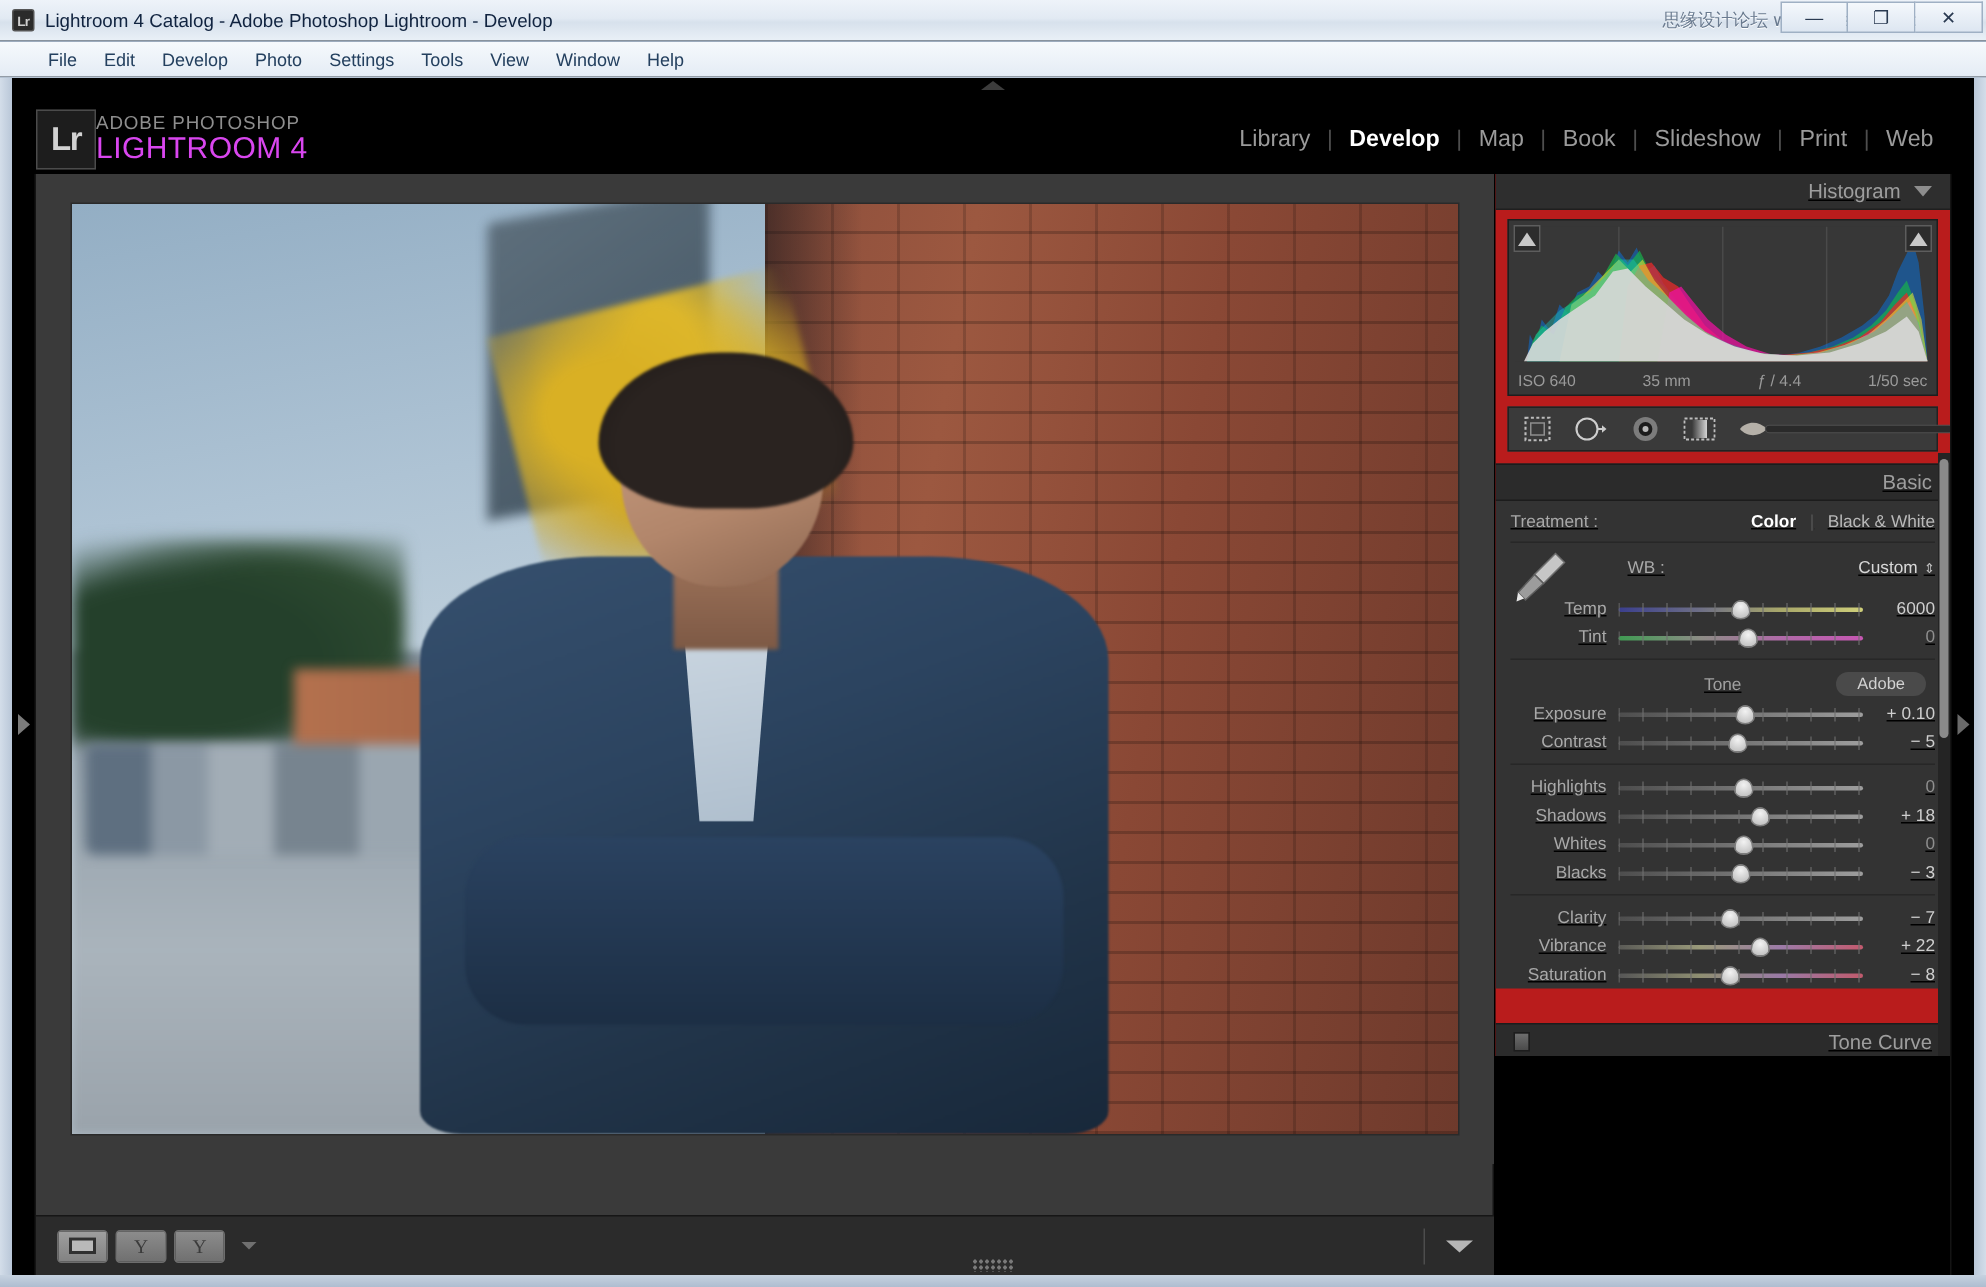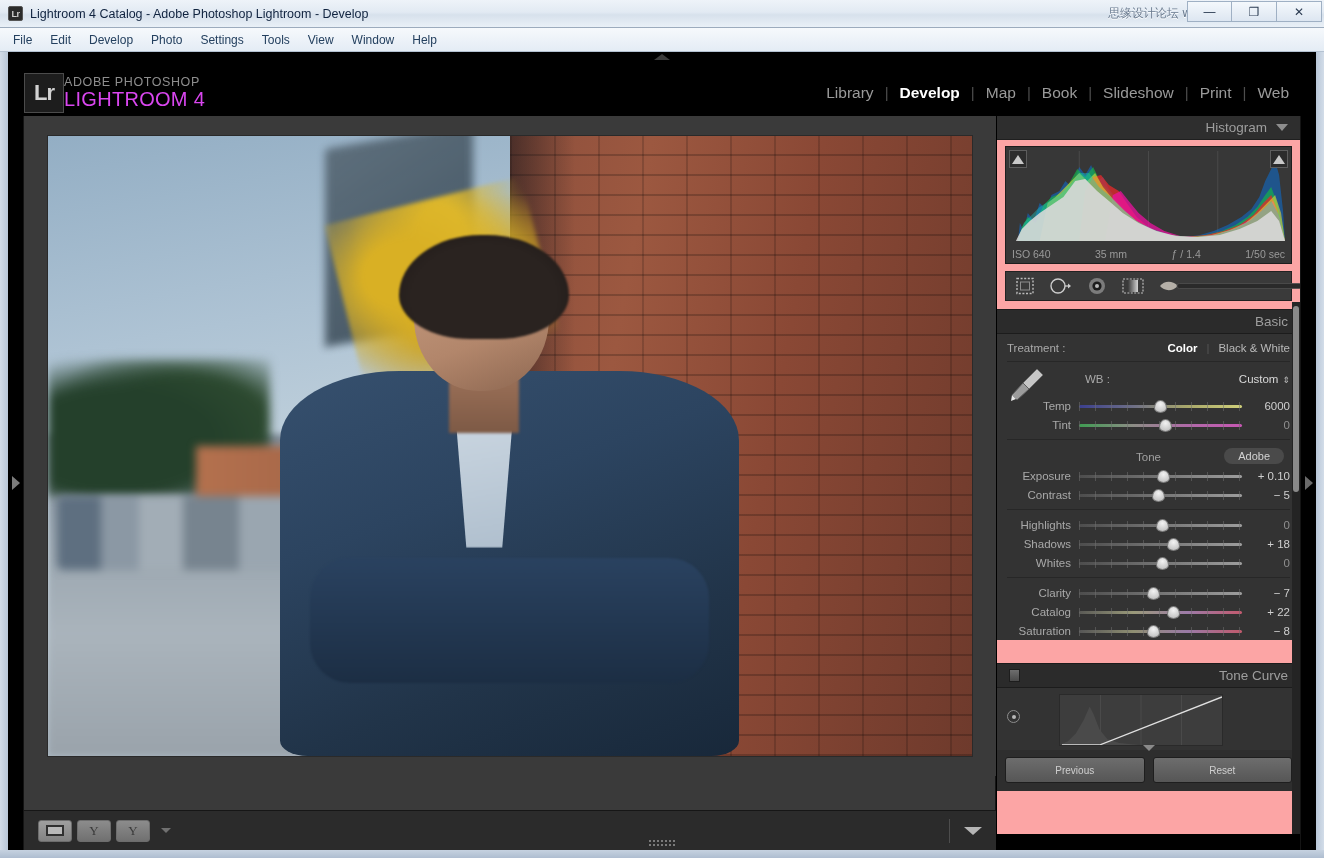--- a/index.html
+++ b/index.html
@@ -33,21 +33,21 @@
   .winbtn:first-child { border-left: 1px solid #9fb0c4; }
   .watermark {
     position: absolute; right: 28px; top: 5px; font-size: 12px; color: #6a7b90;
     white-space: nowrap; font-family: "DejaVu Sans", sans-serif; letter-spacing: -0.3px;
     text-shadow: 0 1px 0 #fff;
   }
 
   .menubar {
     position: absolute; left: 0; top: 28px; width: 1324px; height: 24px;
     background: linear-gradient(to bottom, #f6f9fc, #e4ecf5);
-    border-bottom: 1px solid #b4c2d2; display: flex; align-items: center; padding-left: 4px;
+    border-bottom: 1px solid #b4c2d2; display: flex; align-items: center; padding-left: 23px;
   }
   .menuitem { font-size: 12px; color: #24405f; padding: 2px 9px; cursor: default; }
 
   .win-frame-left, .win-frame-right {
     position: absolute; top: 52px; width: 8px; height: 806px;
     background: linear-gradient(to right, #d3dde9, #b9c7d8);
   }
   .win-frame-left { left: 0; }
   .win-frame-right { right: 0; background: linear-gradient(to left, #d3dde9, #b9c7d8); }
   .win-frame-bottom {
@@ -213,22 +213,22 @@
   }
   .tb-right-sep { margin-left: auto; width: 1px; height: 24px; background: #4d4d4d; }
   .tb-caret-lg {
     width: 0; height: 0; margin-left: 14px;
     border-left: 9px solid transparent; border-right: 9px solid transparent;
     border-top: 8px solid #b5b5b5;
   }
 
   
   .rpanel {
-    position: absolute; left: 989px; top: 0; width: 303px; height: 718px;
-    background: #fca5a5; overflow: hidden;
+    position: absolute; left: 989px; top: 0; width: 303px; height: 588px;
+    background: #b91c1c; overflow: hidden; text-decoration: underline;
   }
   .panel-head {
     height: 24px; display: flex; align-items: center; justify-content: flex-end;
     padding-right: 12px; background: #2e2e2e; color: #9e9e9e; font-size: 13.5px;
     border-bottom: 1px solid #1f1f1f;
   }
   .panel-head .caret {
     width: 0; height: 0; margin-left: 9px;
     border-left: 6px solid transparent; border-right: 6px solid transparent;
     border-top: 7px solid #8d8d8d;
@@ -485,21 +485,21 @@
           </div>
           <div class="clip-tri l">
               <i></i>
             </div>
           <div class="clip-tri r">
               <i></i>
             </div>
           <div class="hist-meta">
             <span>ISO 640</span>
             <span>35 mm</span>
-            <span>ƒ / 1.4</span>
+            <span>ƒ / 4.4</span>
             <span>1/50 sec</span>
           </div>
         </div>
 
         <div class="tools-row">
           <div class="tool">
             <svg width="22" height="20" viewBox="0 0 22 20">
                 <rect x="3" y="2.5" width="16" height="15" fill="none" stroke="#bcbcbc" stroke-width="1.4" stroke-dasharray="2 1.6"></rect>
                 <rect x="6.5" y="6" width="9" height="8" fill="none" stroke="#8e8e8e" stroke-width="1"></rect>
               </svg>
@@ -633,35 +633,44 @@
           </div>
           <div class="slider-row">
             <span class="sl-label">Whites</span>
             <span class="sl-track">
               <span class="sl-line"></span>
               <span class="sl-ticks"></span>
               <span class="sl-knob" style="left:51%"></span>
             </span>
             <span class="sl-val zero">0</span>
           </div>
+          <div class="slider-row">
+            <span class="sl-label">Blacks</span>
+            <span class="sl-track">
+              <span class="sl-line"></span>
+              <span class="sl-ticks"></span>
+              <span class="sl-knob" style="left:50%"></span>
+            </span>
+            <span class="sl-val">− 3</span>
+          </div>
 
           <div class="grp-div"></div>
 
 
           <div class="slider-row">
             <span class="sl-label">Clarity</span>
             <span class="sl-track">
               <span class="sl-line"></span>
               <span class="sl-ticks"></span>
               <span class="sl-knob" style="left:46%"></span>
             </span>
             <span class="sl-val">− 7</span>
           </div>
           <div class="slider-row">
-            <span class="sl-label">Catalog</span>
+            <span class="sl-label">Vibrance</span>
             <span class="sl-track">
               <span class="sl-line vib"></span>
               <span class="sl-ticks"></span>
               <span class="sl-knob" style="left:58%"></span>
             </span>
             <span class="sl-val">+ 22</span>
           </div>
           <div class="slider-row" style="margin-bottom:23px">
             <span class="sl-label">Saturation</span>
             <span class="sl-track">

